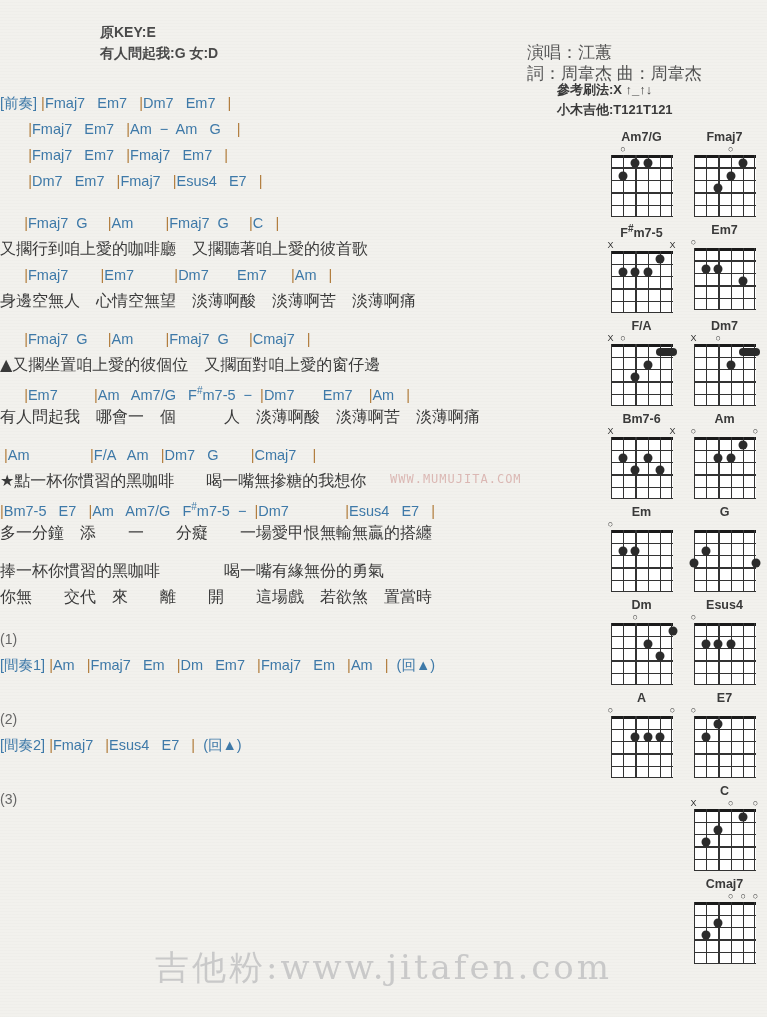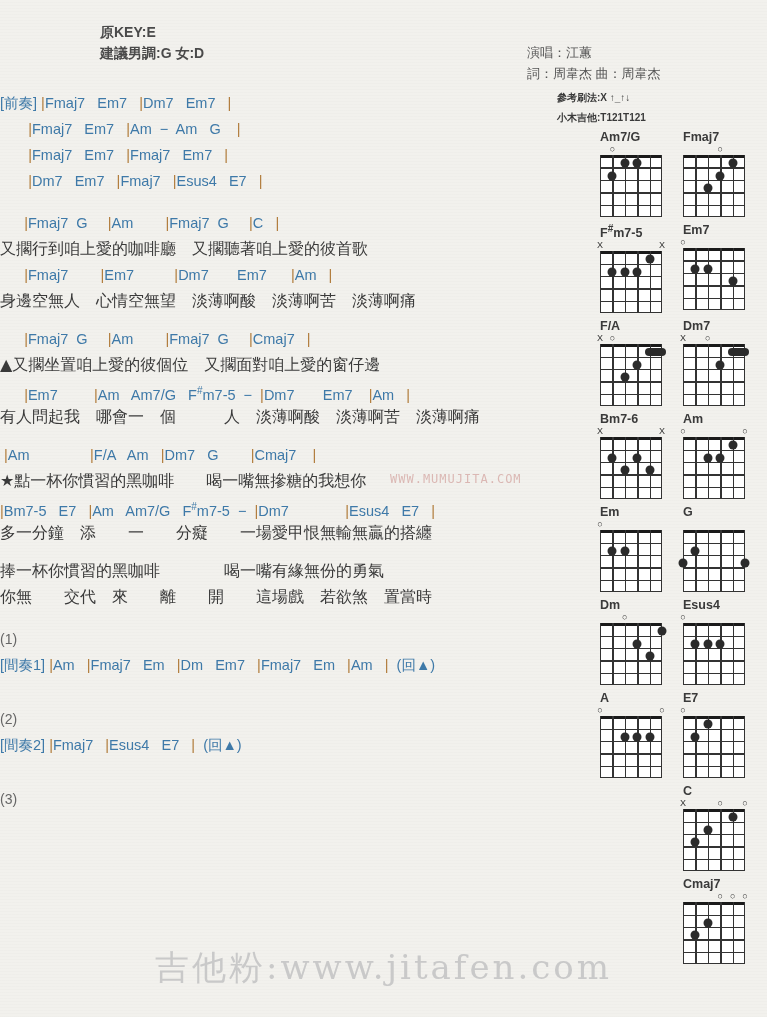--- a/index.html
+++ b/index.html
@@ -14,36 +14,36 @@
   body::before{
     content:"";position:absolute;inset:0;
     background:repeating-linear-gradient(0deg,rgba(0,0,0,0.012) 0px,rgba(0,0,0,0.012) 1px,rgba(255,255,255,0) 1px,rgba(255,255,255,0) 3px);
     pointer-events:none;z-index:0;
   }
   .sheet{position:absolute;inset:0;z-index:2;}
 
   
   .key-block{position:absolute;left:100px;top:22px;font-size:14px;line-height:21px;color:#4a4a4a;font-weight:bold;}
   .title{position:absolute;left:0;right:0;top:16px;text-align:center;font-size:27px;color:#4a4a4a;letter-spacing:1px;font-family:"DejaVu Sans",sans-serif;}
-  .credits{position:absolute;right:40px;top:42px;text-align:left;font-size:13px;line-height:21px;color:#555;width:200px;}
-  .ref-block{position:absolute;right:30px;top:88px;font-size:10px;line-height:20px;color:#3a3a3a;font-weight:bold;width:180px;}
+  .credits{position:absolute;right:40px;top:42px;text-align:left;font-size:17px;line-height:21px;color:#555;width:200px;}
+  .ref-block{position:absolute;right:30px;top:80px;font-size:13px;line-height:20px;color:#3a3a3a;font-weight:bold;width:180px;}
 
   
   .body-area{position:absolute;left:0;top:90px;width:600px;}
   .line{white-space:pre;font-size:15px;line-height:26px;height:26px;}
   .chordline{color:#3e79a8;font-size:14.5px;}
   .chordline .bar{color:#b07b3a;}
   .lyricline{color:#3a3a3a;font-size:16px;font-family:"DejaVu Sans",sans-serif;letter-spacing:0px;}
   .sup{font-size:10px;vertical-align:super;}
   .numtag{color:#666;font-size:14px;}
 
   
   .diagrams{position:absolute;left:600px;top:130px;width:167px;}
   .drow{display:flex;justify-content:flex-start;margin-bottom:6px;}
-  .dcell{width:83px;display:flex;flex-direction:column;align-items:flex-start;}
+  .dcell{width:83px;display:flex;flex-direction:column;align-items:center;}
   .dname{font-size:12.5px;font-weight:bold;color:#3a3a3a;margin-bottom:1px;font-family:"Liberation Sans",sans-serif;}
   .dmark{height:10px;width:62px;position:relative;}
   .dmark span{position:absolute;font-size:9px;line-height:9px;color:#333;top:0;transform:translateX(-50%);}
   .grid{position:relative;width:62px;height:62px;background:#fff;}
   .grid .nut{position:absolute;left:0;top:0;width:62px;height:3px;background:#1a1a1a;}
   .grid .vline{position:absolute;top:0;width:1.4px;height:62px;background:#333;}
   .grid .hline{position:absolute;left:0;width:62px;height:1.4px;background:#333;}
   .dot{position:absolute;width:9px;height:9px;border-radius:50%;background:#2b2b2b;transform:translate(-50%,-50%);}
   .barre{position:absolute;height:8px;border-radius:4px;background:#2b2b2b;transform:translateY(-50%);}
 
@@ -54,21 +54,21 @@
   .wm-bottom{position:absolute;left:0;right:0;top:945px;text-align:center;z-index:3;
     font-family:"DejaVu Serif",serif;font-size:34px;color:#c9c9c9;letter-spacing:3px;}
 </style>
 </head>
 <body>
 
 <div class="sheet">
 
   <div class="key-block">
     <div>原KEY:E</div>
-    <div>建議男調:G 女:D</div>
+    <div>有人問起我:G 女:D</div>
   </div>
 
 
   <div class="credits">
     <div>演唱：江蕙</div>
     <div>詞：周韋杰  曲：周韋杰</div>
   </div>
 
   <div class="ref-block">
     <div>參考刷法:X ↑_↑↓</div>

